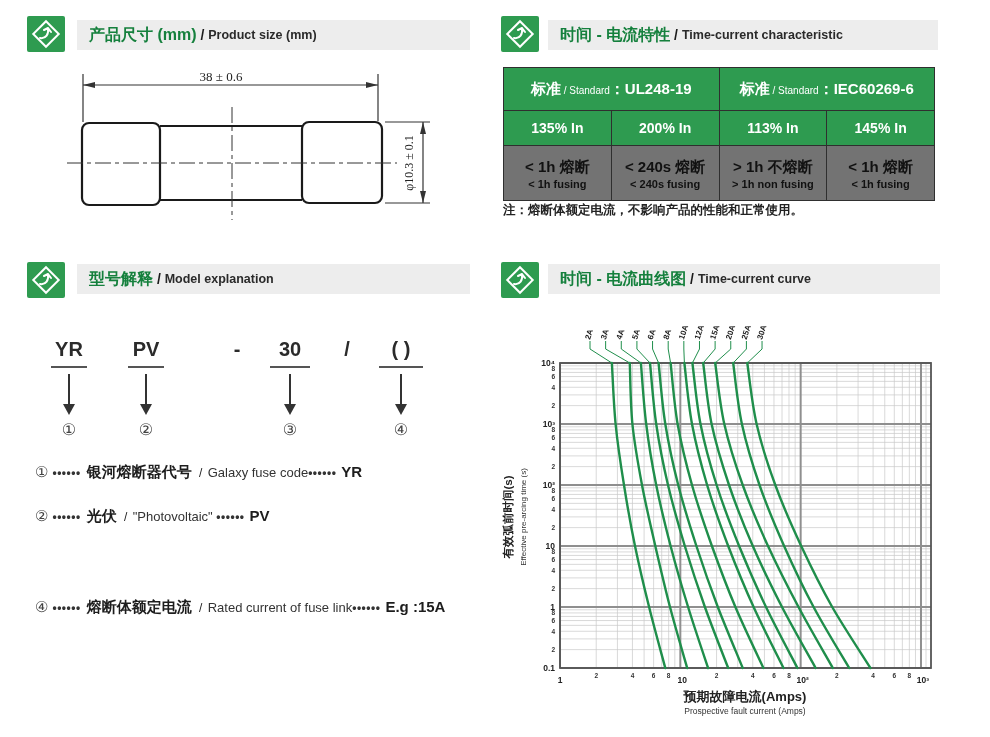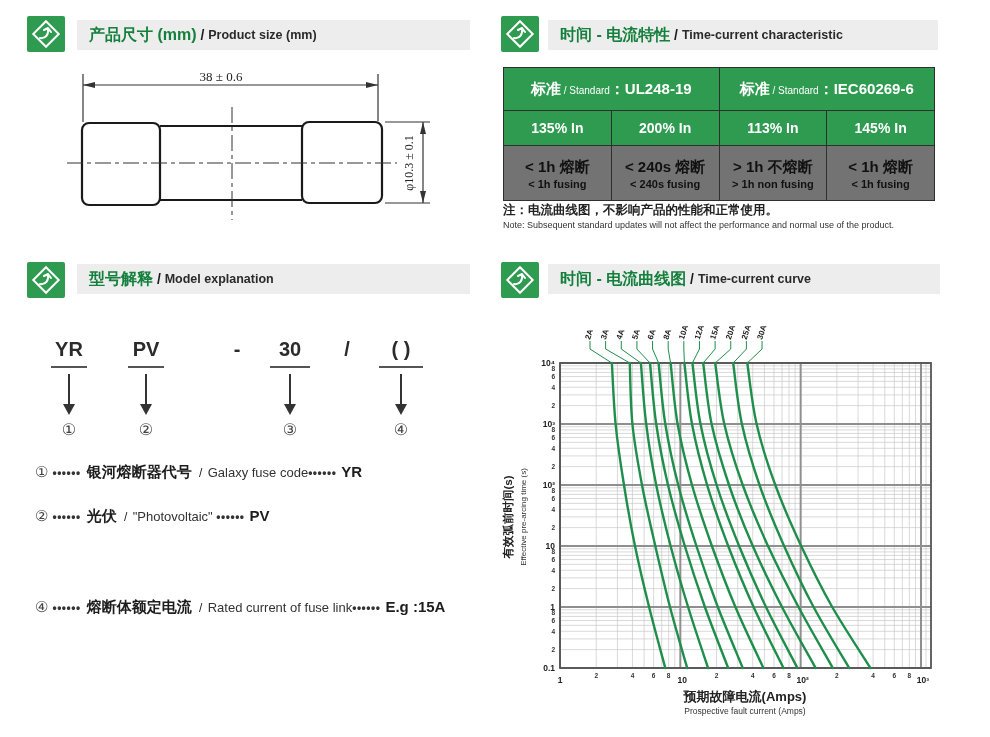--- a/index.html
+++ b/index.html
@@ -122,22 +122,21 @@
             <span class="en">&gt; 1h non fusing</span>
           </td>
       <td>
             <span class="cn">&lt; 1h 熔断</span>
             <span class="en">&lt; 1h fusing</span>
           </td>
     </tr>
   </tbody>
     </table>
   <div class="tc-note">
-    <span class="cn">注：电流曲线图，不影响产品的性能和正常使用。</span>
-    <span class="en">Note: Subsequent standard updates will not affect the performance and normal use of the product.</span>
+    <span class="cn">注：熔断体额定电流，不影响产品的性能和正常使用。</span>
   </div>
 
   <svg class="sec-icon" style="left:27px;top:262px;" viewBox="0 0 38 36">
     <rect x="0" y="0" width="38" height="36" rx="2" fill="#2e9b50"></rect>
     <rect x="10" y="9" width="18" height="18" fill="none" stroke="#fff" stroke-width="2" transform="rotate(45 19 18)"></rect>
     <path d="M13 22 C19 23 22 18 21 12 M21 12 l3 4 M21 12 l-4 2" stroke="#fff" stroke-width="2" fill="none" stroke-linecap="round"></path>
   </svg>
   <div class="sec-bar" style="left:77px;top:264px;width:393px;">
     <span class="cn">型号解释</span>
       <span class="sep"> / </span>

